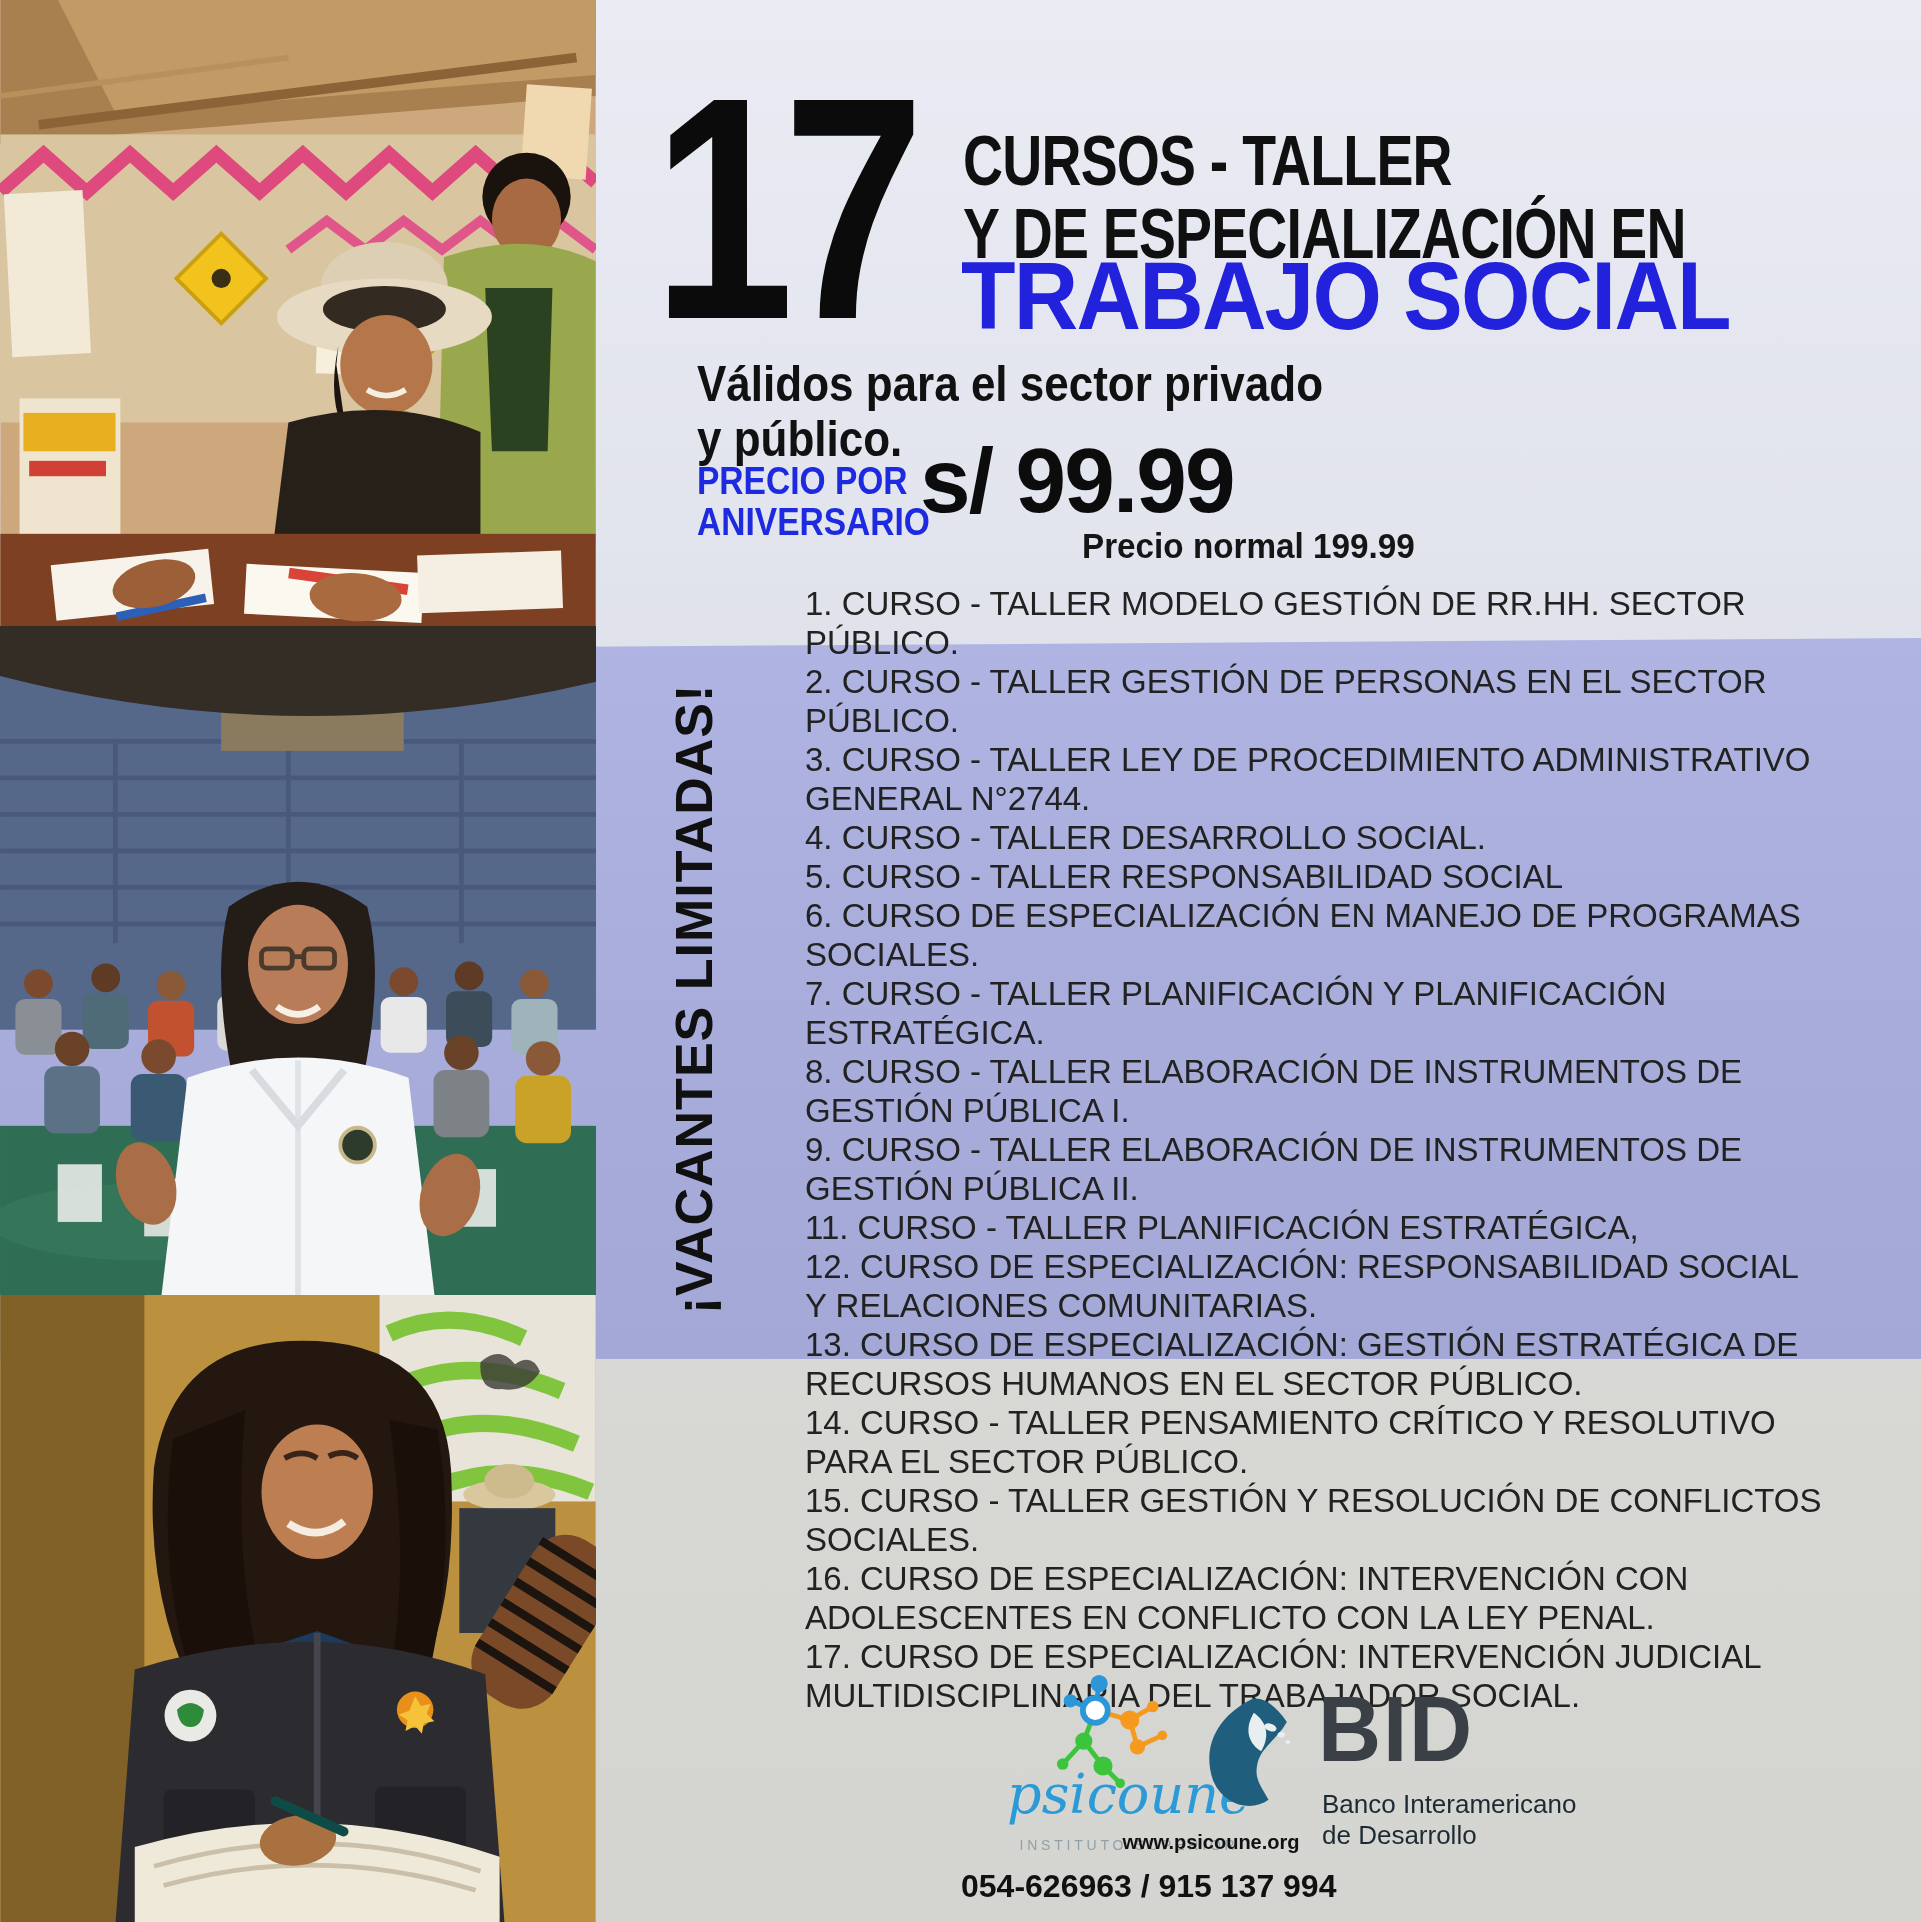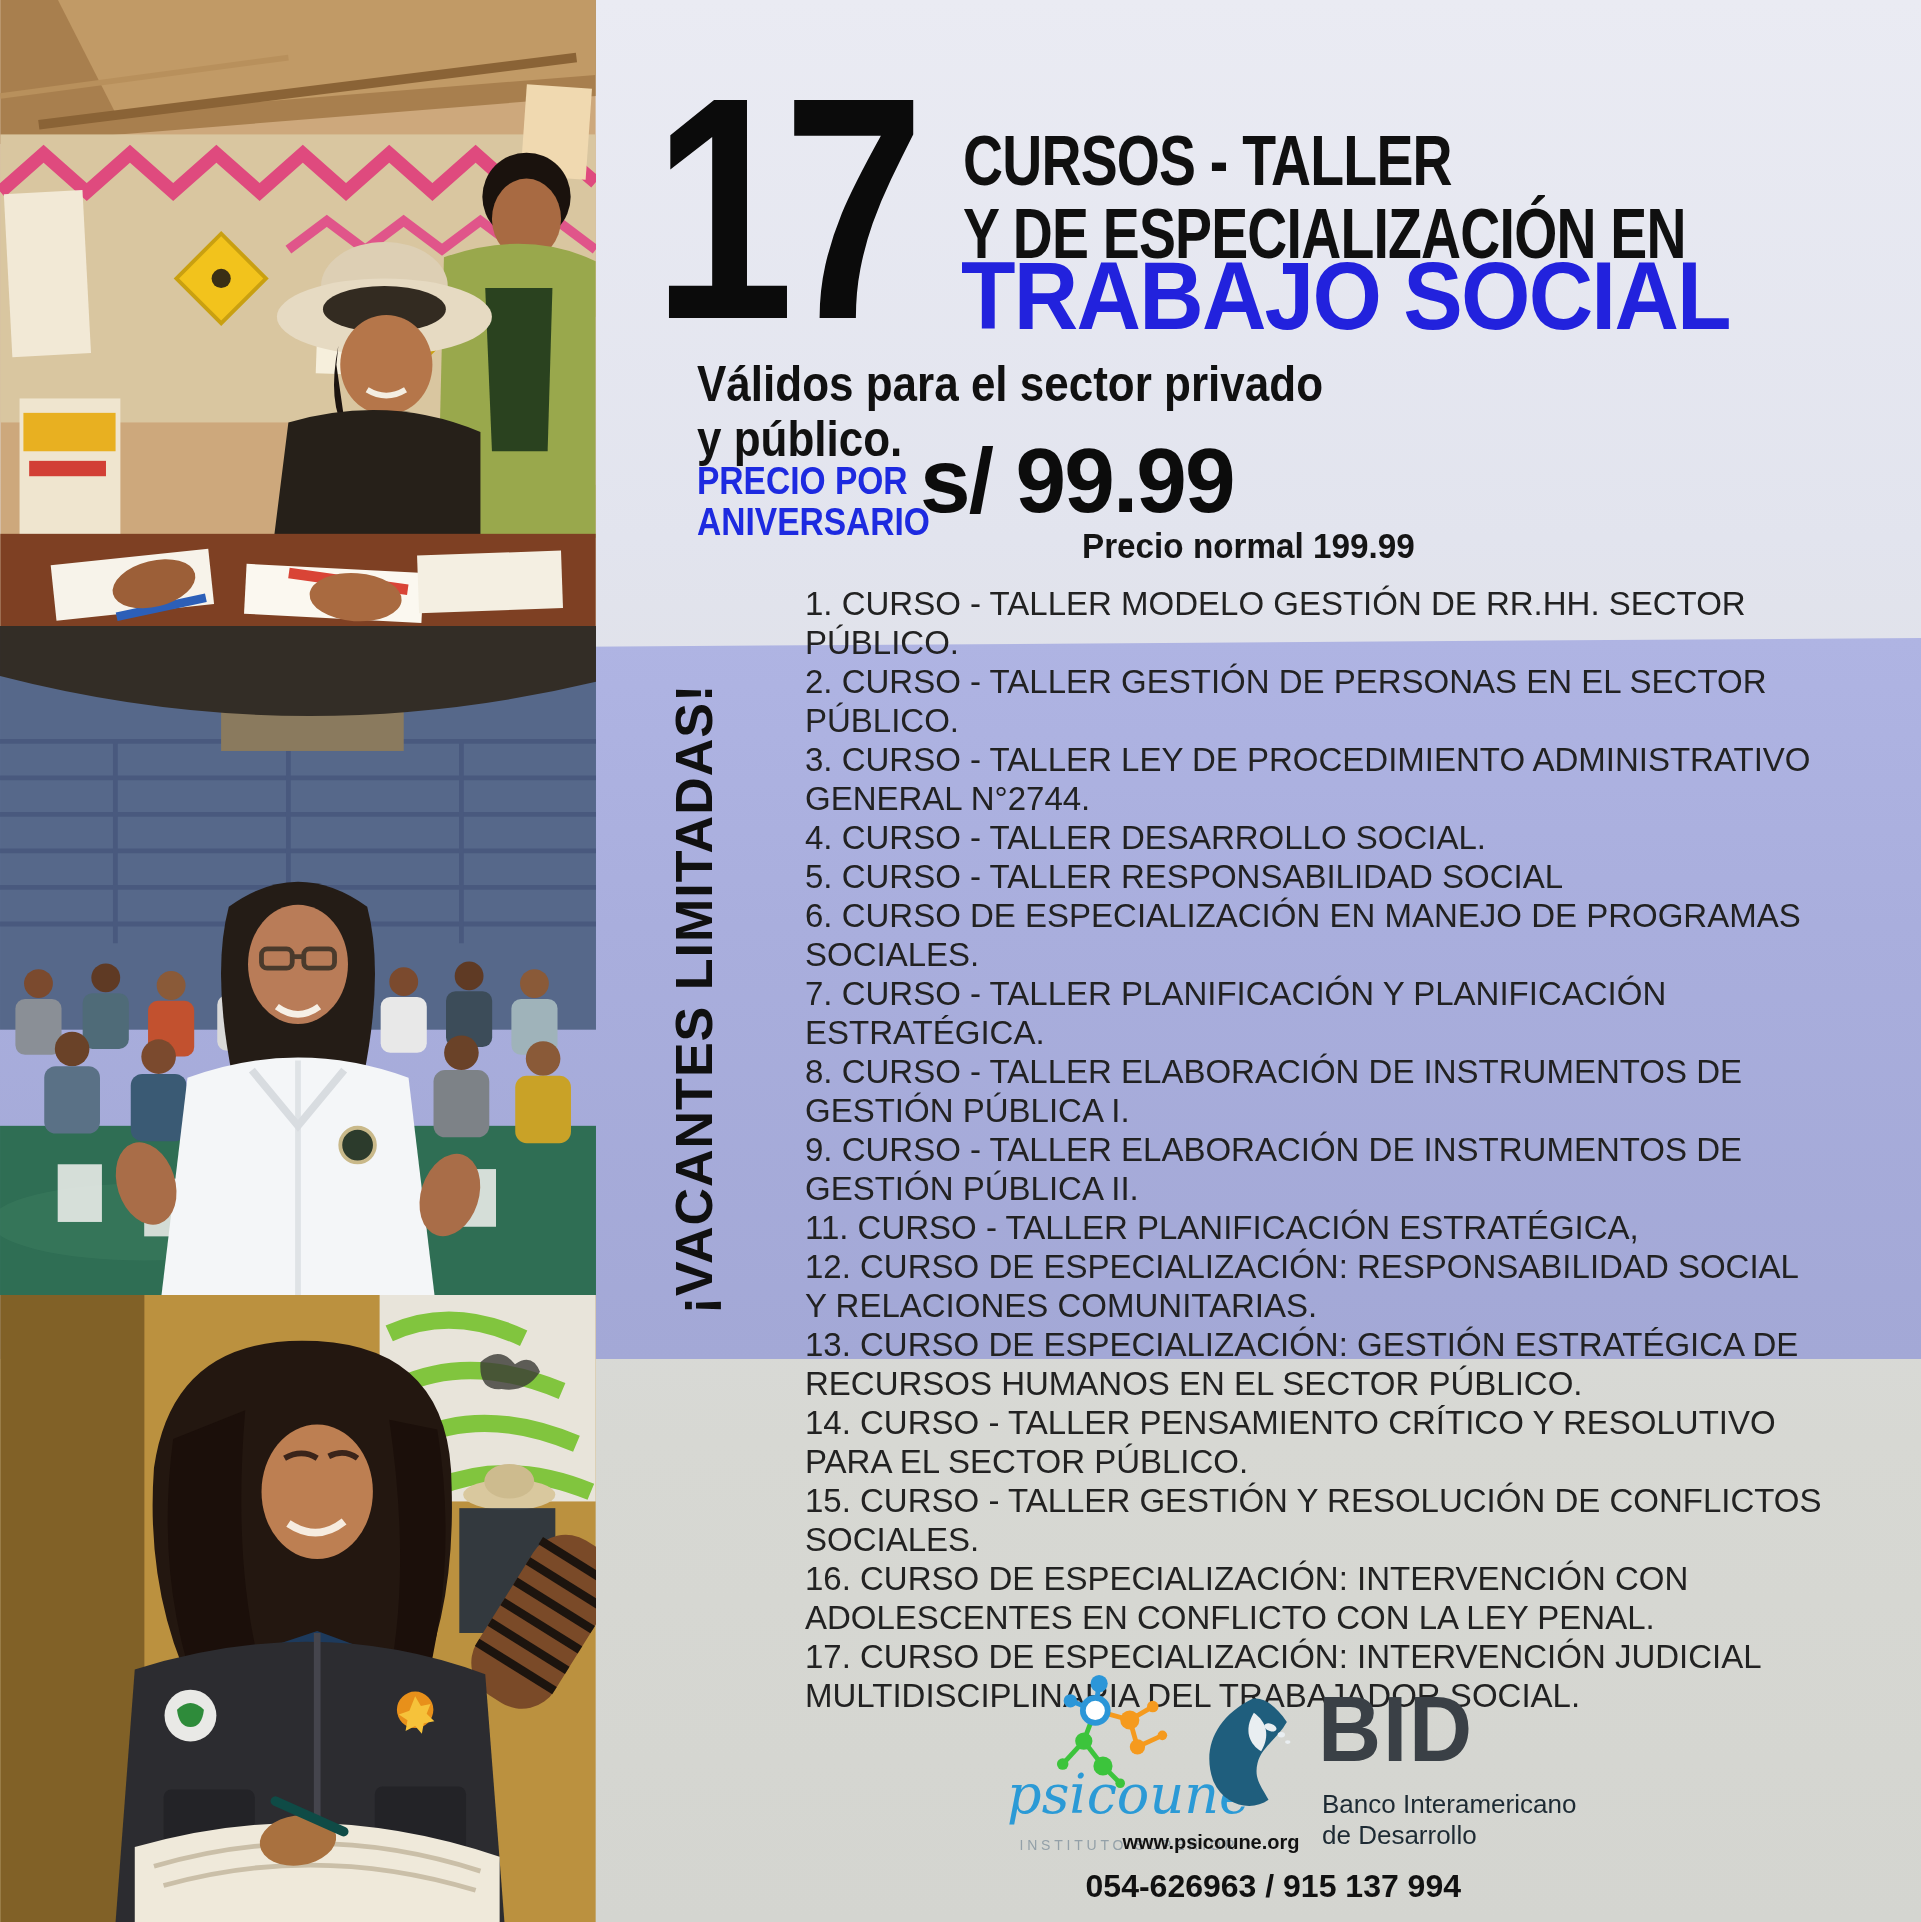--- a/index.html
+++ b/index.html
@@ -48,21 +48,21 @@
   .molecule{left:1030px;top:1674px;}
   .psicoune-block{left:961px;top:1768px;width:336px;text-align:center;}
   .psicoune-name{font-size:54px;line-height:1;font-style:italic;font-weight:500;color:#2b9ad6;
          font-family:"DejaVu Serif",serif;}
   .psicoune-tagline{font-size:14px;letter-spacing:3.8px;color:#93a0a8;margin-top:15px;font-weight:500;}
   .bid-mark{left:1197px;top:1689px;}
   .bid-acronym{left:1318px;top:1683px;font-size:92px;line-height:1;font-weight:800;color:#3a4046;
          letter-spacing:1.9px;transform:scaleX(.95);transform-origin:left top;}
   .bid-name{left:1322px;top:1789px;font-size:26px;line-height:1.2;color:#1d2a33;font-weight:400;}
   .website{left:961px;top:1831px;width:500px;text-align:center;font-size:20px;font-weight:700;color:#111;}
-  .phone{left:961px;top:1868px;width:500px;text-align:right;font-size:32px;font-weight:700;color:#111;}
+  .phone{left:961px;top:1868px;width:500px;text-align:left;font-size:32px;font-weight:700;color:#111;}
 </style>
 </head>
 <body>
 
 <div class="poster" style="--accent_blue: #2222dd; --price_blue: #1d2ae0; --band_lavender: #a9aedd;">
 
   <div class="abs band"></div>
 
   <div class="abs photo" id="photo1">
     <svg width="596" height="626" viewBox="0 0 620 652" xmlns="http://www.w3.org/2000/svg">

